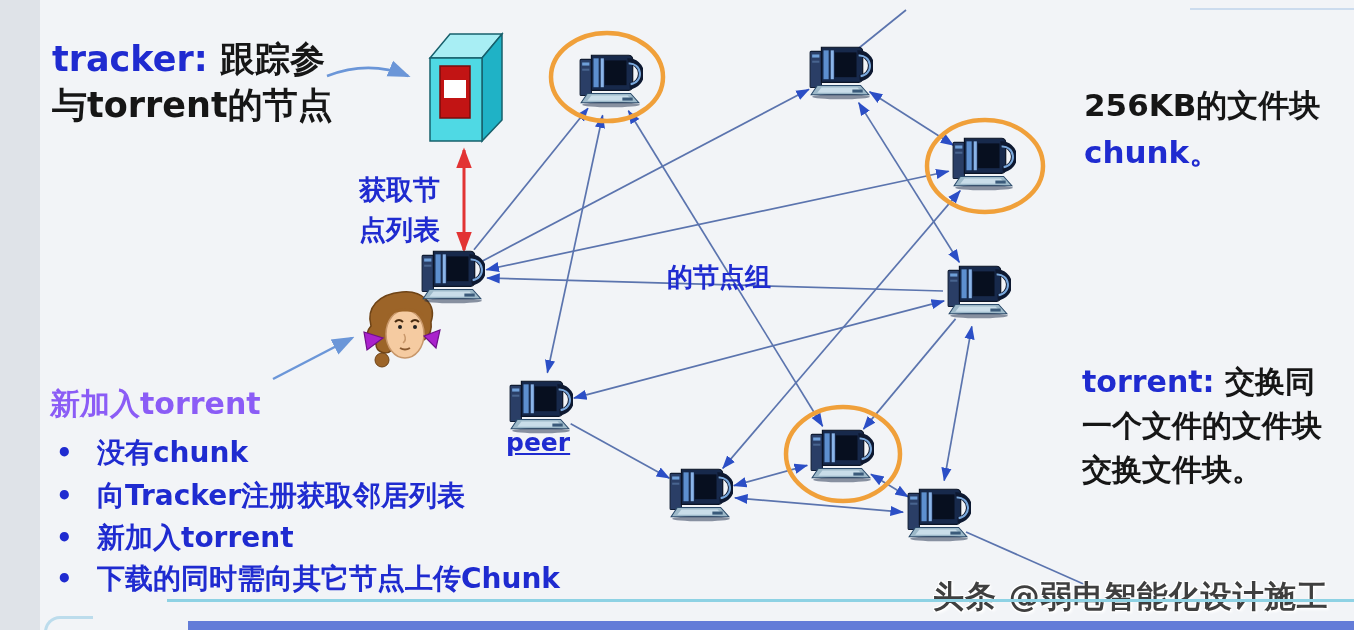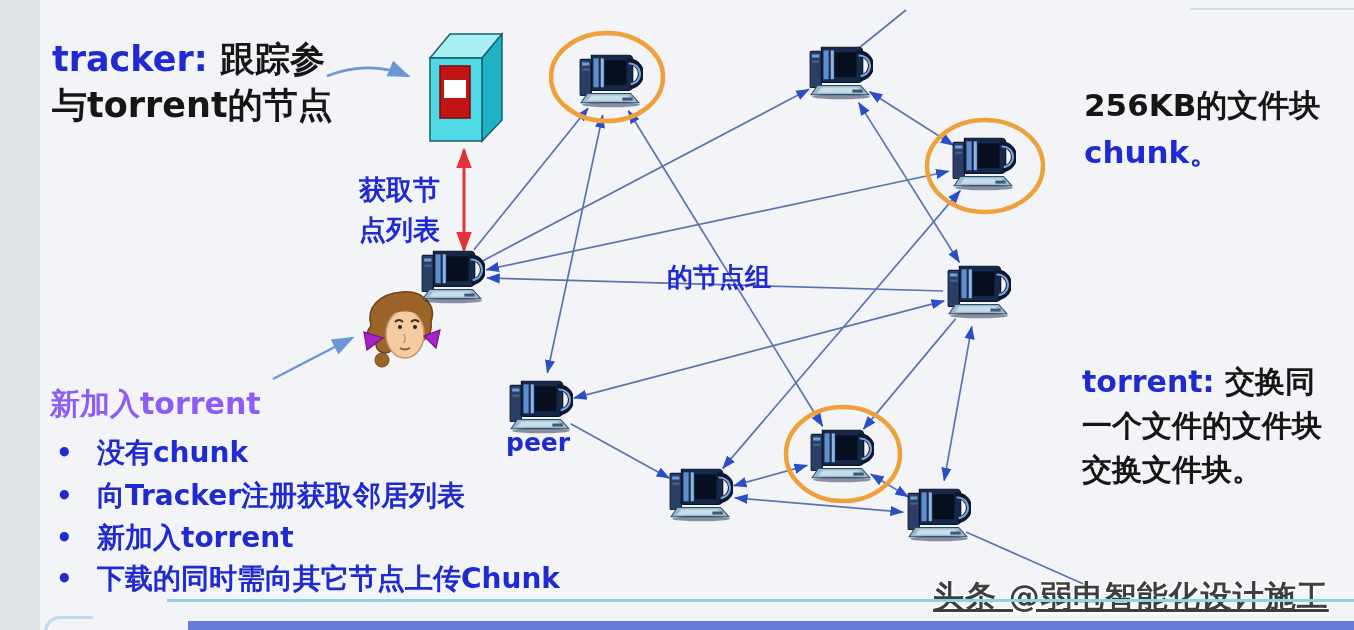--- a/index.html
+++ b/index.html
@@ -10,31 +10,30 @@
     font-weight:700;
     margin-left:40px;
   }
   #net{position:absolute;left:0;top:0;width:1354px;height:630px;}
   .txt{position:absolute;white-space:nowrap;}
   .blue{color:#1f2bd0;}
   .black{color:#161616;}
   .tracker-text{left:12px;top:36px;font-size:35px;line-height:46px;}
   .get-nodes{left:296px;top:170px;width:104px;text-align:right;font-size:27px;line-height:40px;color:#1f2bd0;}
   .exchange{left:627px;top:260px;font-size:26px;line-height:34px;color:#1f2bd0;}
-  .peer-label{left:466px;top:428px;font-size:25px;color:#1f2bd0;}
+  .peer-label{left:466px;top:428px;font-size:25px;color:#1f2bd0;text-decoration:underline;}
   .right-top{left:1044px;top:82px;font-size:31px;line-height:47px;}
   .right-bottom{left:1042px;top:360px;font-size:30px;line-height:44px;}
   .newjoin{left:10px;top:384px;font-size:30px;color:#8b5cf6;}
   .bullet-row{position:absolute;left:0;font-size:28px;color:#1f2bd0;}
   .bullet-dot{position:absolute;left:16px;top:4px;font-size:26px;}
   .bullet-text{position:absolute;left:57px;top:0;white-space:nowrap;}
   .watermark{
     left:893px;top:576px;font-size:31px;letter-spacing:1px;color:#3f3f3f;
     text-shadow:1px 1px 0 #fff,-1px -1px 0 #fff,1px -1px 0 #fff,-1px 1px 0 #fff,2px 2px 3px rgba(255,255,255,.9);
-    text-decoration:underline;
   }
   .line-cyan{position:absolute;left:127px;top:599px;width:1227px;height:3px;background:#8ed2e4;}
   .band-blue{position:absolute;left:148px;top:621px;width:1206px;height:9px;background:#4a66d2;opacity:.85;}
   .corner-arc{position:absolute;left:4px;top:616px;width:46px;height:18px;border-top:3px solid #bcdcec;border-left:3px solid #bcdcec;border-top-left-radius:16px;}
   .edge-line-right{position:absolute;left:1349px;top:0;width:2px;height:630px;background:#ccdcee;}
   .edge-line-top{position:absolute;left:1150px;top:8px;width:204px;height:2px;background:#ccdcee;}
 </style>
 </head>
 <body>
 

